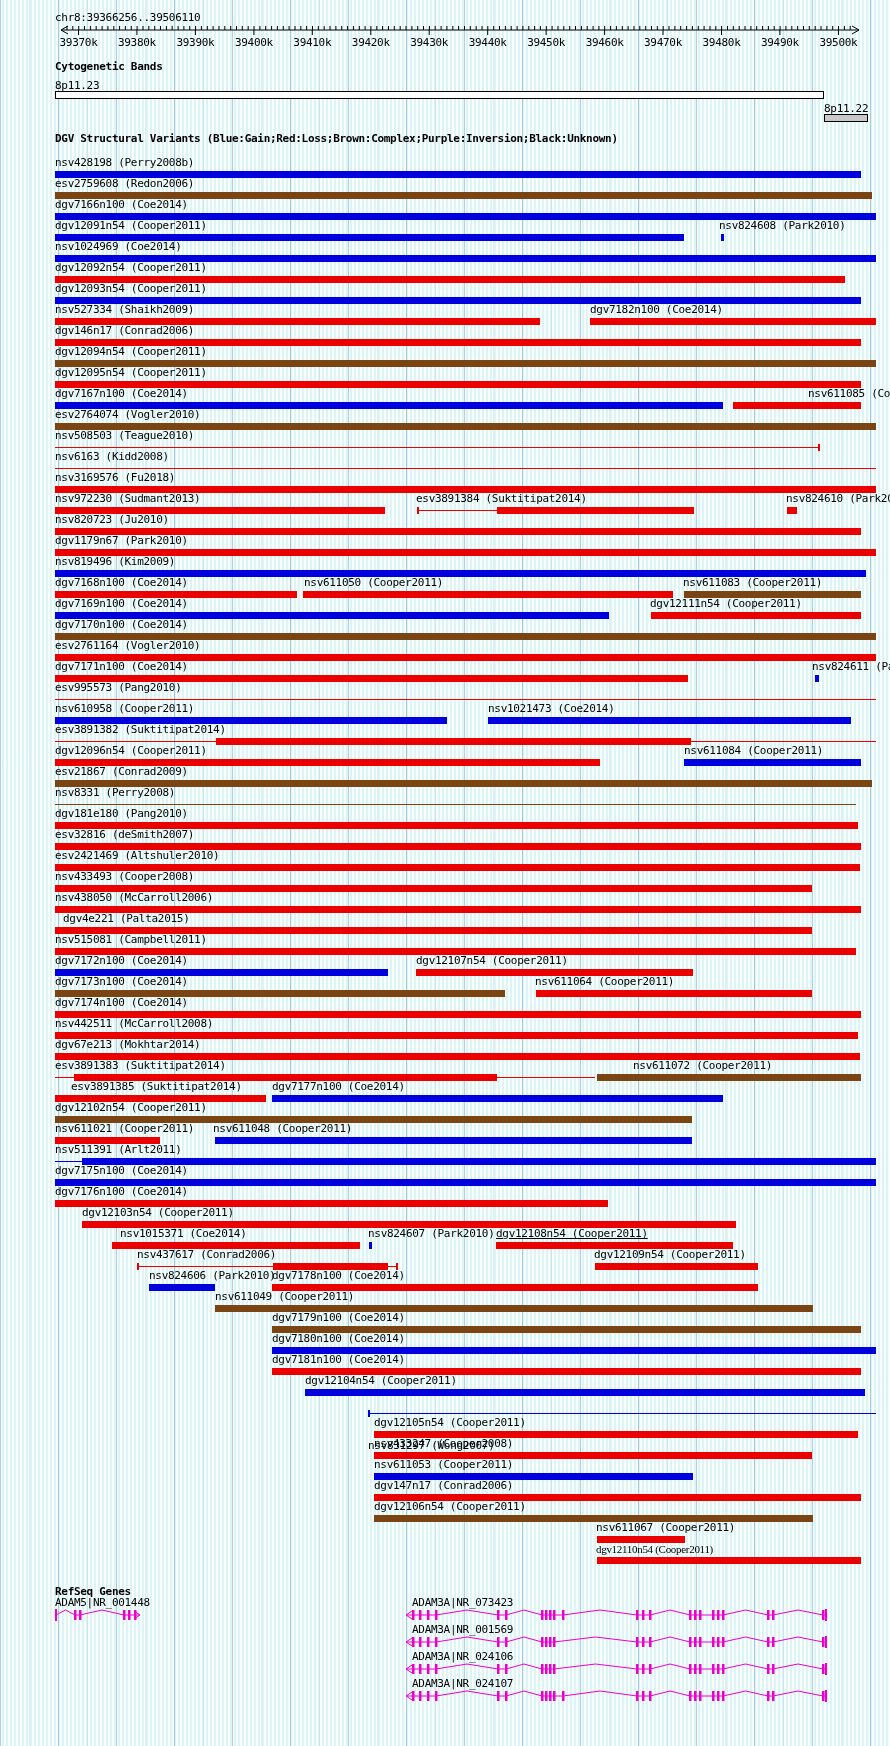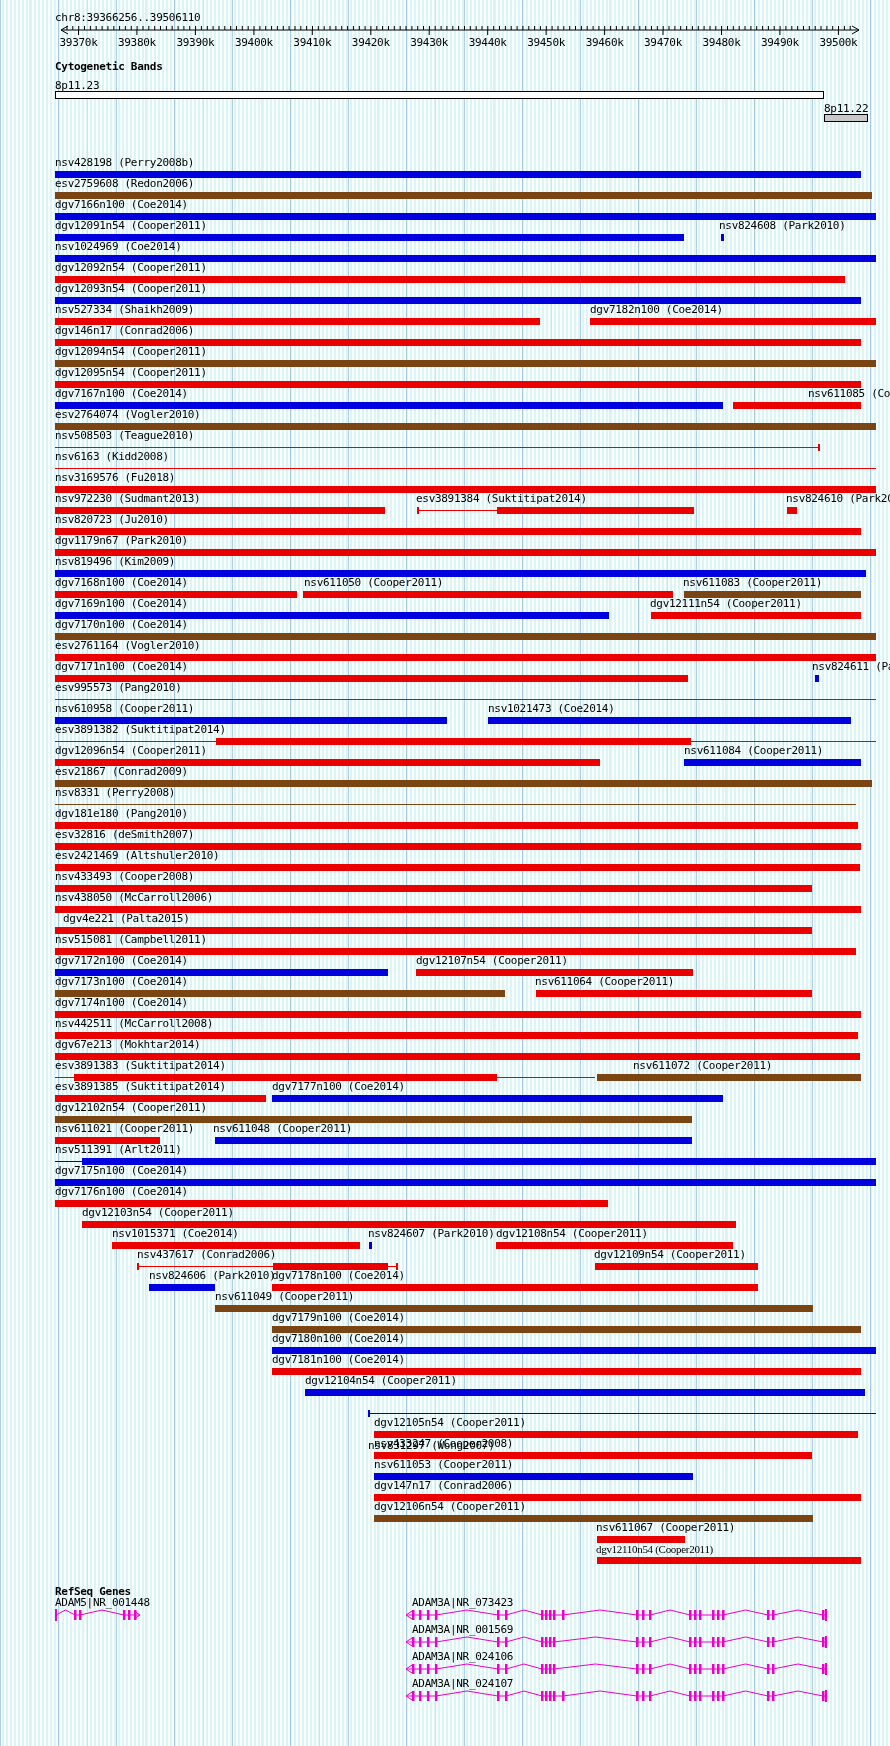--- a/index.html
+++ b/index.html
@@ -193,20 +193,21 @@
       <line x1="838.4" y1="30" x2="838.4" y2="35" stroke="#000000"></line>
       <text x="838.4" y="46" text-anchor="middle">39500k</text>
     </svg>
   <div class="lbl hdr" style="left:55px;top:61px">Cytogenetic Bands</div>
   <div id="bands">
       <div class="lbl" style="left: 55px; top: 80px;">8p11.23</div>
       <div class="bandrect" style="left: 55px; top: 91px; width: 767px; height: 6px; background: rgb(255, 255, 255);"></div>
       <div class="lbl" style="left: 824px; top: 103px;">8p11.22</div>
       <div class="bandrect" style="left: 824px; top: 114px; width: 42px; height: 6px; background: rgb(201, 201, 201);"></div>
     </div>
+  <div class="lbl hdr" style="left:55px;top:133px">DGV Structural Variants (Blue:Gain;Red:Loss;Brown:Complex;Purple:Inversion;Black:Unknown)</div>
   <div id="variants">
       <div class="lbl" style="left: 55px; top: 157px;">nsv428198 (Perry2008b)</div>
       <div class="bar" style="left: 55px; top: 171px; width: 806px; height: 7px; background: rgb(0, 0, 222);"></div>
       <div class="lbl" style="left: 55px; top: 178px;">esv2759608 (Redon2006)</div>
       <div class="bar" style="left: 55px; top: 192px; width: 817px; height: 7px; background: rgb(122, 69, 18);"></div>
       <div class="lbl" style="left: 55px; top: 199px;">dgv7166n100 (Coe2014)</div>
       <div class="bar" style="left: 55px; top: 213px; width: 821px; height: 7px; background: rgb(0, 0, 222);"></div>
       <div class="lbl" style="left: 55px; top: 220px;">dgv12091n54 (Cooper2011)</div>
       <div class="bar" style="left: 55px; top: 234px; width: 629px; height: 7px; background: rgb(0, 0, 222);"></div>
       <div class="lbl" style="left: 719px; top: 220px;">nsv824608 (Park2010)</div>
@@ -315,44 +316,44 @@
       <div class="bar" style="left: 55px; top: 1011px; width: 806px; height: 7px; background: rgb(235, 0, 0);"></div>
       <div class="lbl" style="left: 55px; top: 1018px;">nsv442511 (McCarroll2008)</div>
       <div class="bar" style="left: 55px; top: 1032px; width: 803px; height: 7px; background: rgb(235, 0, 0);"></div>
       <div class="lbl" style="left: 55px; top: 1039px;">dgv67e213 (Mokhtar2014)</div>
       <div class="bar" style="left: 55px; top: 1053px; width: 805px; height: 7px; background: rgb(235, 0, 0);"></div>
       <div class="lbl" style="left: 55px; top: 1060px;">esv3891383 (Suktitipat2014)</div>
       <div class="bar" style="left: 55px; top: 1077px; width: 540px; height: 1px; background: rgb(235, 0, 0);"></div>
       <div class="bar" style="left: 74px; top: 1074px; width: 423px; height: 7px; background: rgb(235, 0, 0);"></div>
       <div class="lbl" style="left: 596px; top: 1060px; padding-left: 37px;">nsv611072 (Cooper2011)</div>
       <div class="bar" style="left: 597px; top: 1074px; width: 264px; height: 7px; background: rgb(122, 69, 18);"></div>
-      <div class="lbl" style="left: 55px; top: 1081px;">esv3891385 (Suktitipat2014)</div>
+      <div class="lbl" style="left: 55px; top: 1081px; padding-left: 16px;">esv3891385 (Suktitipat2014)</div>
       <div class="bar" style="left: 55px; top: 1095px; width: 211px; height: 7px; background: rgb(235, 0, 0);"></div>
       <div class="lbl" style="left: 272px; top: 1081px;">dgv7177n100 (Coe2014)</div>
       <div class="bar" style="left: 272px; top: 1095px; width: 451px; height: 7px; background: rgb(0, 0, 222);"></div>
       <div class="lbl" style="left: 55px; top: 1102px;">dgv12102n54 (Cooper2011)</div>
       <div class="bar" style="left: 55px; top: 1116px; width: 637px; height: 7px; background: rgb(122, 69, 18);"></div>
       <div class="lbl" style="left: 55px; top: 1123px;">nsv611021 (Cooper2011)</div>
       <div class="bar" style="left: 55px; top: 1137px; width: 105px; height: 7px; background: rgb(235, 0, 0);"></div>
       <div class="lbl" style="left: 213px; top: 1123px;">nsv611048 (Cooper2011)</div>
       <div class="bar" style="left: 215px; top: 1137px; width: 477px; height: 7px; background: rgb(0, 0, 222);"></div>
       <div class="lbl" style="left: 55px; top: 1144px;">nsv511391 (Arlt2011)</div>
       <div class="bar" style="left: 55px; top: 1161px; width: 27px; height: 1px; background: rgb(0, 0, 222);"></div>
       <div class="bar" style="left: 82px; top: 1158px; width: 794px; height: 7px; background: rgb(0, 0, 222);"></div>
       <div class="lbl" style="left: 55px; top: 1165px;">dgv7175n100 (Coe2014)</div>
       <div class="bar" style="left: 55px; top: 1179px; width: 821px; height: 7px; background: rgb(0, 0, 222);"></div>
       <div class="lbl" style="left: 55px; top: 1186px;">dgv7176n100 (Coe2014)</div>
       <div class="bar" style="left: 55px; top: 1200px; width: 553px; height: 7px; background: rgb(235, 0, 0);"></div>
       <div class="lbl" style="left: 82px; top: 1207px;">dgv12103n54 (Cooper2011)</div>
       <div class="bar" style="left: 82px; top: 1221px; width: 654px; height: 7px; background: rgb(235, 0, 0);"></div>
-      <div class="lbl" style="left: 112px; top: 1228px;">nsv1015371 (Coe2014)</div>
+      <div class="lbl" style="left: 112px; top: 1228px; padding-left: 8px;">nsv1015371 (Coe2014)</div>
       <div class="bar" style="left: 112px; top: 1242px; width: 248px; height: 7px; background: rgb(235, 0, 0);"></div>
       <div class="lbl" style="left: 368px; top: 1228px;">nsv824607 (Park2010)</div>
       <div class="bar" style="left: 369px; top: 1242px; width: 3px; height: 7px; background: rgb(0, 0, 222);"></div>
-      <div class="lbl" style="left: 496px; top: 1228px;">dgv12108n54 (Cooper2011)</div>
+      <div class="lbl" style="left: 496px; top: 1228px; text-decoration: underline;">dgv12108n54 (Cooper2011)</div>
       <div class="bar" style="left: 496px; top: 1242px; width: 237px; height: 7px; background: rgb(235, 0, 0);"></div>
       <div class="lbl" style="left: 137px; top: 1249px;">nsv437617 (Conrad2006)</div>
       <div class="bar" style="left: 137px; top: 1266px; width: 259px; height: 1px; background: rgb(235, 0, 0);"></div>
       <div class="bar" style="left: 273px; top: 1263px; width: 115px; height: 7px; background: rgb(235, 0, 0);"></div>
       <div class="bar" style="left: 137px; top: 1263px; width: 2px; height: 7px; background: rgb(235, 0, 0);"></div>
       <div class="bar" style="left: 396px; top: 1263px; width: 2px; height: 7px; background: rgb(235, 0, 0);"></div>
       <div class="lbl" style="left: 594px; top: 1249px;">dgv12109n54 (Cooper2011)</div>
       <div class="bar" style="left: 595px; top: 1263px; width: 163px; height: 7px; background: rgb(235, 0, 0);"></div>
       <div class="lbl" style="left: 149px; top: 1270px;">nsv824606 (Park2010)</div>
       <div class="bar" style="left: 149px; top: 1284px; width: 66px; height: 7px; background: rgb(0, 0, 222);"></div>

